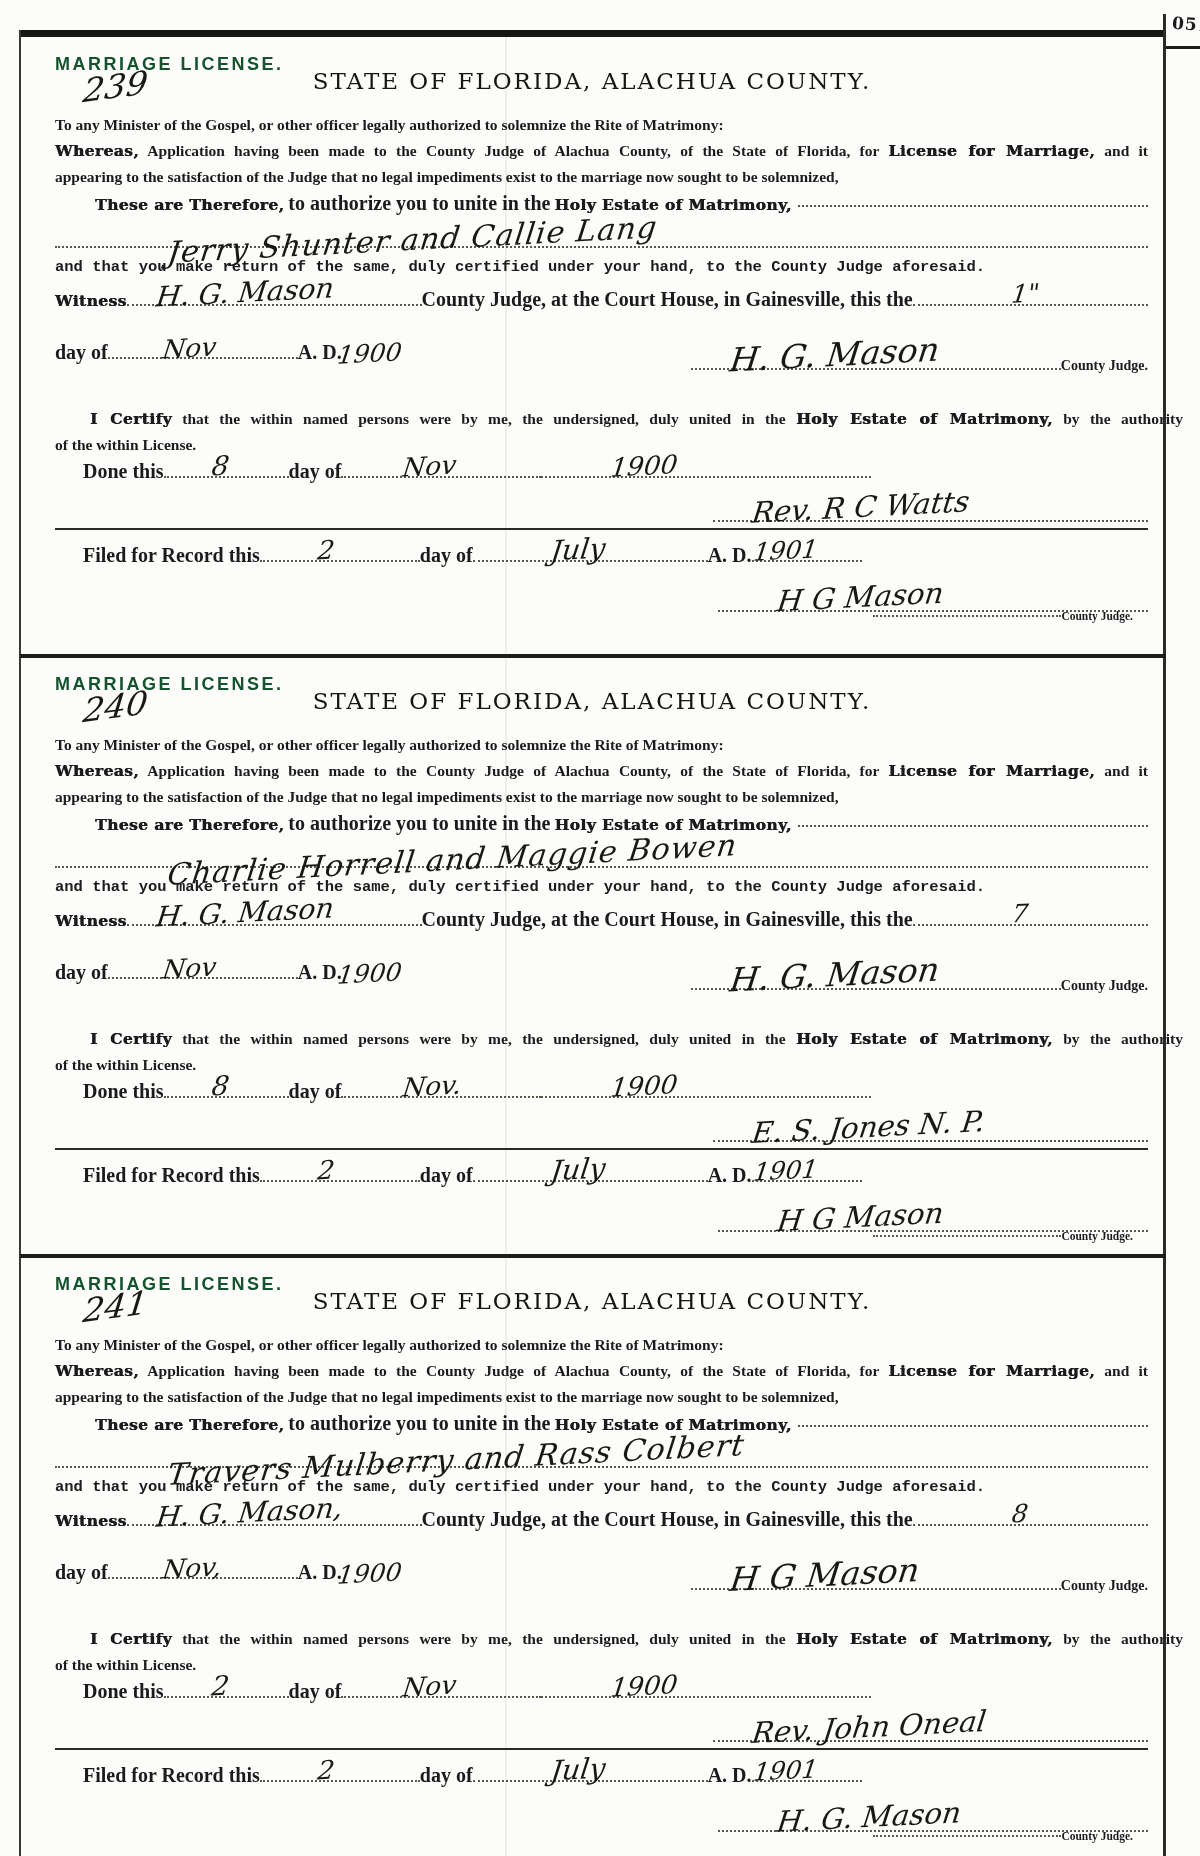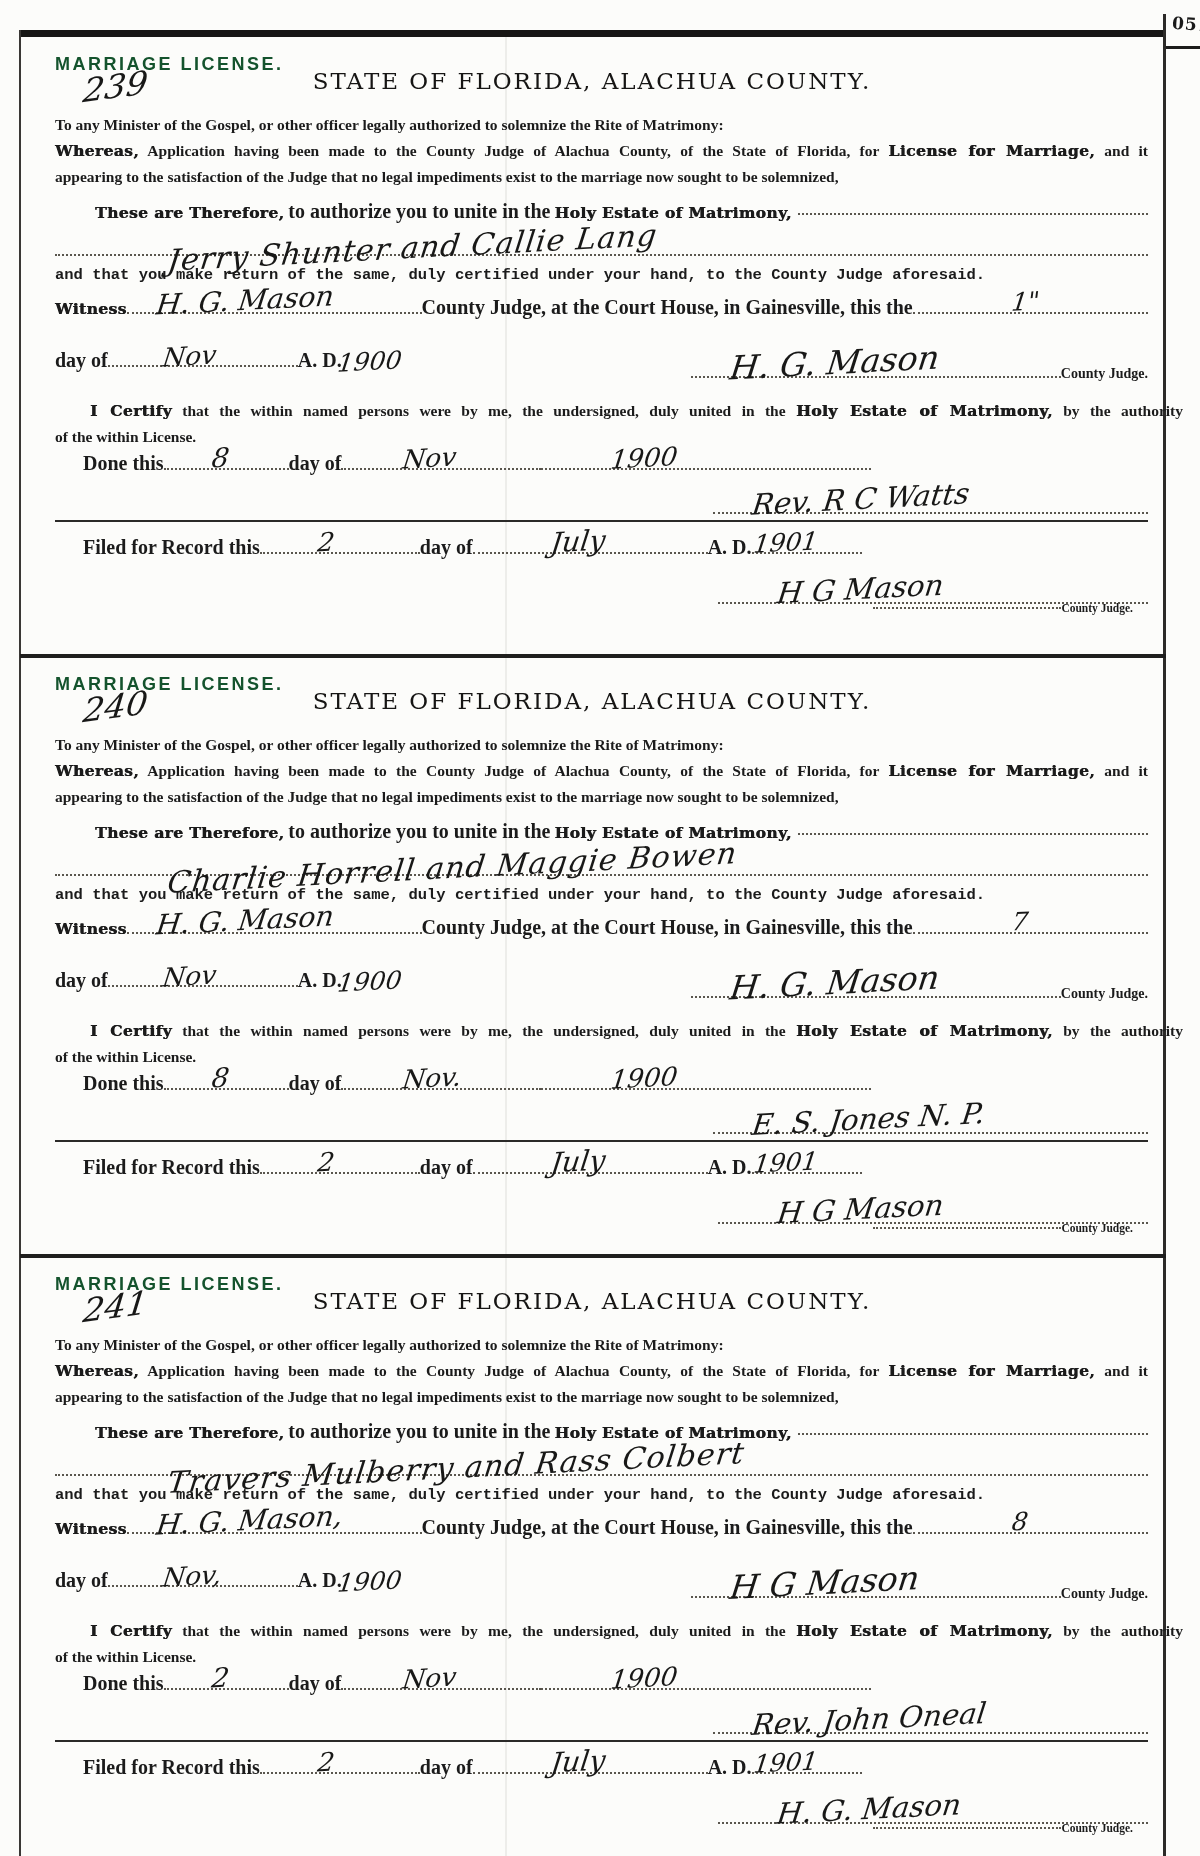--- a/index.html
+++ b/index.html
@@ -38,21 +38,21 @@
       font-weight:bold; font-size:18px; letter-spacing:2.5px; color:#14532d;}
   .license-number{position:absolute; left:62px; top:26px; font-size:33px; transform:skewX(-14deg) rotate(-8deg);}
   .form-title{position:absolute; left:120px; top:24px; width:900px; margin:0; text-align:center;
       font-family:"DejaVu Serif",serif; font-weight:normal; font-size:23px; letter-spacing:2px; color:#161514;}
 
   .line{margin:0 0 0 33px; line-height:26px; font-weight:bold; font-size:15.5px;}
   .addressee{margin-top:12px;}
   .stretch{width:1093px; text-align:justify; text-align-last:justify;}
 
   .row{display:flex; align-items:baseline; margin-left:33px; width:1093px;}
-  .these-row{margin-top:8px; padding-left:40px; width:1053px; line-height:26px;}
+  .these-row{margin-top:0; padding-left:40px; width:1053px; line-height:26px;}
   .these-fill{flex:1; margin-left:6px; position:relative; top:-3px;}
 
   .couple-row{position:relative; margin:8px 0 0 33px; width:1093px; height:20px;
       border-bottom:2px dotted #5a564e;}
   .couple-name{position:absolute; left:115px; bottom:-9px; font-size:30px; letter-spacing:1px;}
 
   .return-line{margin-top:6px;font-family:Liberation Mono, monospace;}
 
   .slot{position:relative; display:inline-block; height:1em;}
   .slot .hand{position:absolute; bottom:-5px;}
@@ -62,21 +62,21 @@
   .this-the-slot{flex:1;} .this-the-slot .hand{left:42%; font-size:25px; bottom:-2px;}
 
   .dayof-row{margin-top:0; height:60px; justify-content:space-between; align-items:flex-start;}
   .dayof-left{display:flex; align-items:baseline; margin-top:8px;}
   .month-slot{width:190px;} .month-slot .hand{left:55px; font-size:26px; bottom:-4px;}
   .year-hand{font-size:25px; margin-left:-4px; position:relative; top:3px;}
   .judge-group{display:flex; align-items:baseline; margin-top:22px;}
   .judge-sig-slot{width:370px; height:1em;} .judge-sig-slot .hand{left:40px; font-size:33px; bottom:-3px;}
   .cj-text{font-size:14px;}
 
-  .certify-para{margin-top:0;}
+  .certify-para{margin-top:16px;}
   .certify-indent{padding-left:35px;}
 
   .done-row{margin-top:2px; height:30px; padding-left:28px; width:1065px;}
   .done-day-slot{width:125px;} .done-day-slot .hand{left:48px; font-size:27px; bottom:-3px;}
   .done-month-slot{width:200px;} .done-month-slot .hand{left:62px; font-size:26px; bottom:-3px;}
   .done-year-slot{flex:1; max-width:330px;} .done-year-slot .hand{left:70px; font-size:26px; bottom:-3px;}
 
   .sig-row{display:flex; margin-left:33px; width:1093px;}
   .officiant-row{margin-top:2px; height:28px;}
   .officiant-slot{margin-left:auto; width:435px; height:100%;}

